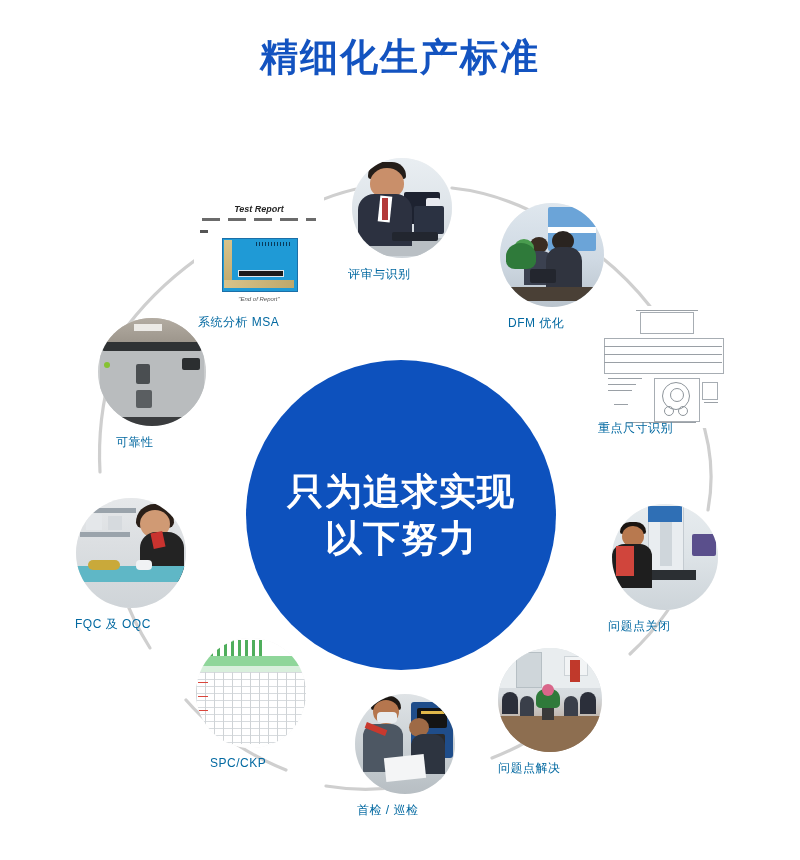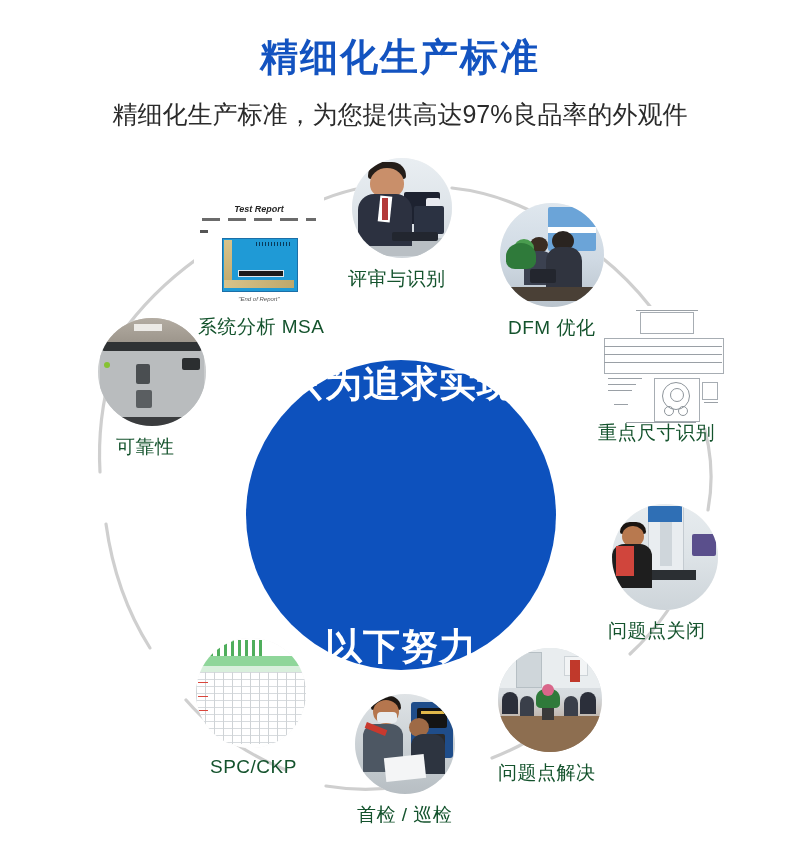--- a/index.html
+++ b/index.html
@@ -24,37 +24,37 @@
   }
 
   
   .stage{position:absolute;left:0;top:148px;width:800px;height:712px;}
   .arcs{position:absolute;left:0;top:0;width:800px;height:712px;}
 
   
   .hub{
     position:absolute;left:246px;top:212px;width:310px;height:310px;
     border-radius:50%;background:#0d51bd;
-    display:flex;flex-direction:column;align-items:center;justify-content:space-between;
+    display:flex;flex-direction:column;align-items:center;justify-content:center;
   }
   .hub-line{
     color:#ffffff;font-size:37px;font-weight:700;line-height:1.28;
     letter-spacing:1px;white-space:nowrap;
   }
   .hub-line.mid{font-size:36px;letter-spacing:0.5px;}
 
   
   .node{position:absolute;}
   .thumb{
     position:relative;overflow:hidden;background:#f2f2f2;
   }
   .thumb.round{border-radius:50%;}
   .node-label{
     position:absolute;white-space:nowrap;
-    font-size:19px;color:#14532d;font-weight:400;letter-spacing:0.5px;
+    font-size:12px;color:#0369a1;font-weight:400;letter-spacing:0.5px;
   }
 
   
   .ph{position:absolute;left:0;top:0;right:0;bottom:0;}
   .ph i{position:absolute;display:block;}
 
   
   .p-review{background:linear-gradient(180deg,#e9eef2 0%,#dfe5ea 48%,#cfd5da 100%);}
   .p-review .head{width:34px;height:30px;border-radius:50% 50% 45% 45%;background:#c98f6a;left:18px;top:10px;}
   .p-review .hair{width:38px;height:17px;border-radius:19px 19px 4px 4px;background:#241d19;left:16px;top:4px;}
@@ -174,21 +174,20 @@
   .p-meet .p1{left:4px;top:44px;width:16px;height:22px;border-radius:8px 8px 0 0;background:#2b2f3a;}
   .p-meet .p2{left:22px;top:48px;width:14px;height:20px;border-radius:7px 7px 0 0;background:#3a3f4a;}
   .p-meet .p3{right:6px;top:44px;width:16px;height:22px;border-radius:8px 8px 0 0;background:#2b2f3a;}
   .p-meet .p4{right:24px;top:48px;width:14px;height:20px;border-radius:7px 7px 0 0;background:#3a3f4a;}
 </style>
 </head>
 <body>
 
 <div class="header">
   <div class="title">精细化生产标准</div>
-  <div class="subtitle">精细化生产标准，为您提供高达97%良品率的外观件</div>
 </div>
 
 <div class="stage">
 
   <svg class="arcs" viewBox="0 0 800 712" xmlns="http://www.w3.org/2000/svg">
     <g fill="none" stroke="#cfcfcf" stroke-width="3.2" stroke-linecap="round">
       <path d="M112,200 C150,140 215,88 280,70"></path>
       <path d="M300,62 C330,46 360,38 392,36"></path>
       <path d="M452,40 C490,44 520,56 548,72"></path>
       <path d="M600,108 C640,140 668,178 686,218"></path>
@@ -334,20 +333,38 @@
           <i class="gh2"></i>
           <i class="grid"></i>
         <i class="red" style="top:44px;"></i>
           <i class="red" style="top:58px;"></i>
           <i class="red" style="top:72px;"></i>
       </span>
     </div>
     <div class="node-label" style="left:14px;top:118px;">SPC/CKP</div>
   </div>
 
+  <div class="node" style="left:76px;top:350px;">
+    <div class="thumb round" style="width:110px;height:110px;">
+      <span class="ph p-fqc">
+        <i class="shelf"></i>
+          <i class="box"></i>
+          <i class="box2"></i>
+          <i class="shelf2"></i>
+        <i class="hair"></i>
+          <i class="head"></i>
+          <i class="body"></i>
+          <i class="collar"></i>
+        <i class="bench"></i>
+          <i class="parts"></i>
+          <i class="glove"></i>
+      </span>
+    </div>
+    <div class="node-label" style="left:-1px;top:118px;">FQC 及 OQC</div>
+  </div>
 
   <div class="node" style="left:98px;top:170px;">
     <div class="thumb round" style="width:108px;height:108px;">
       <span class="ph p-rel">
         <i class="top"></i>
           <i class="lbl"></i>
           <i class="lid"></i>
           <i class="body"></i>
         <i class="d1"></i>
           <i class="d2"></i>

